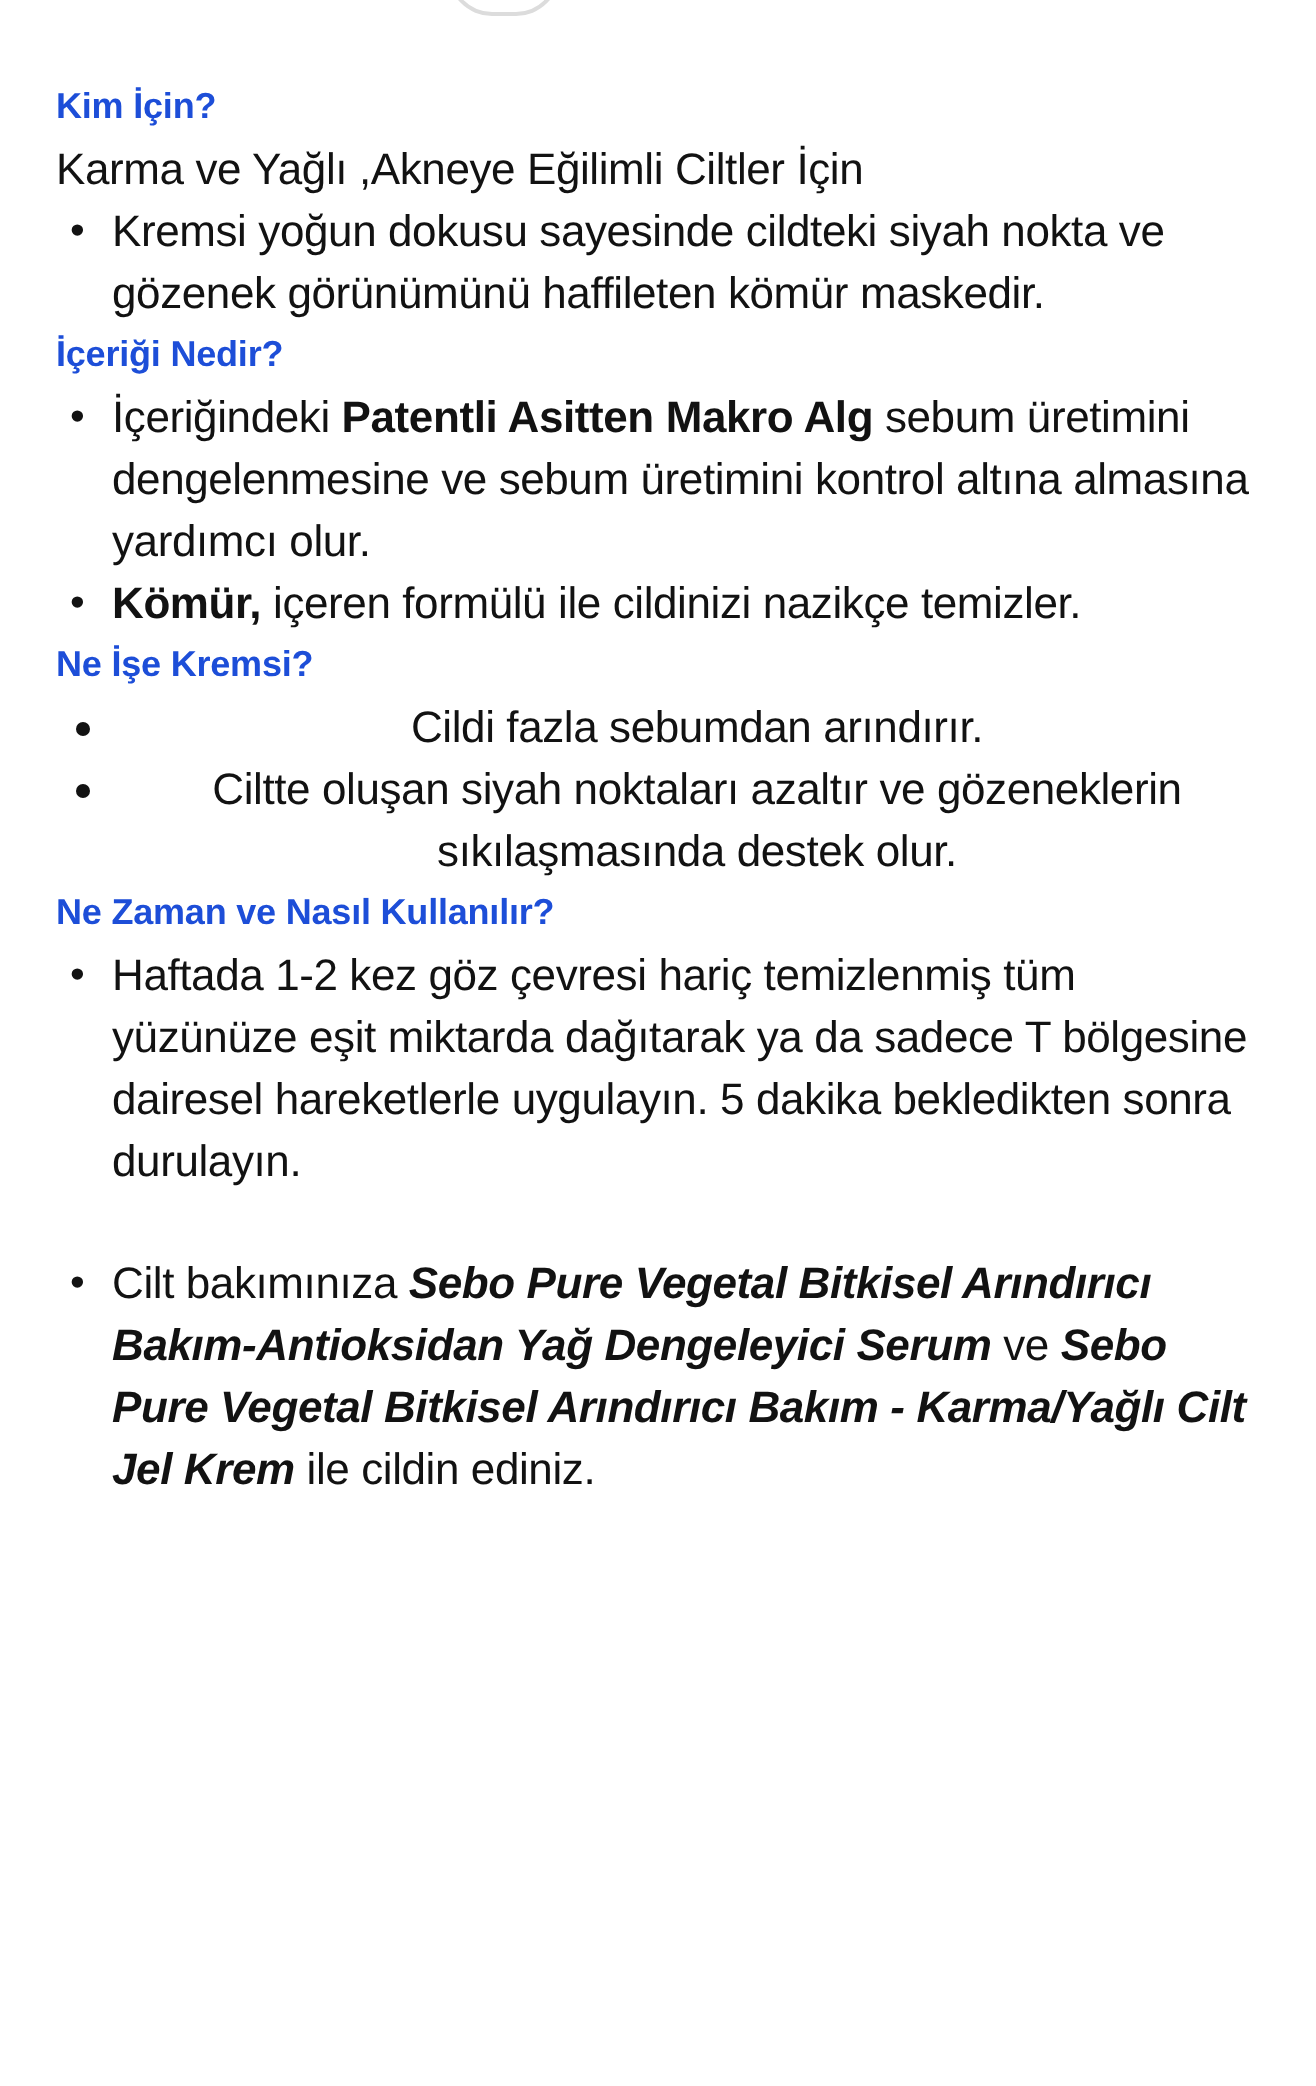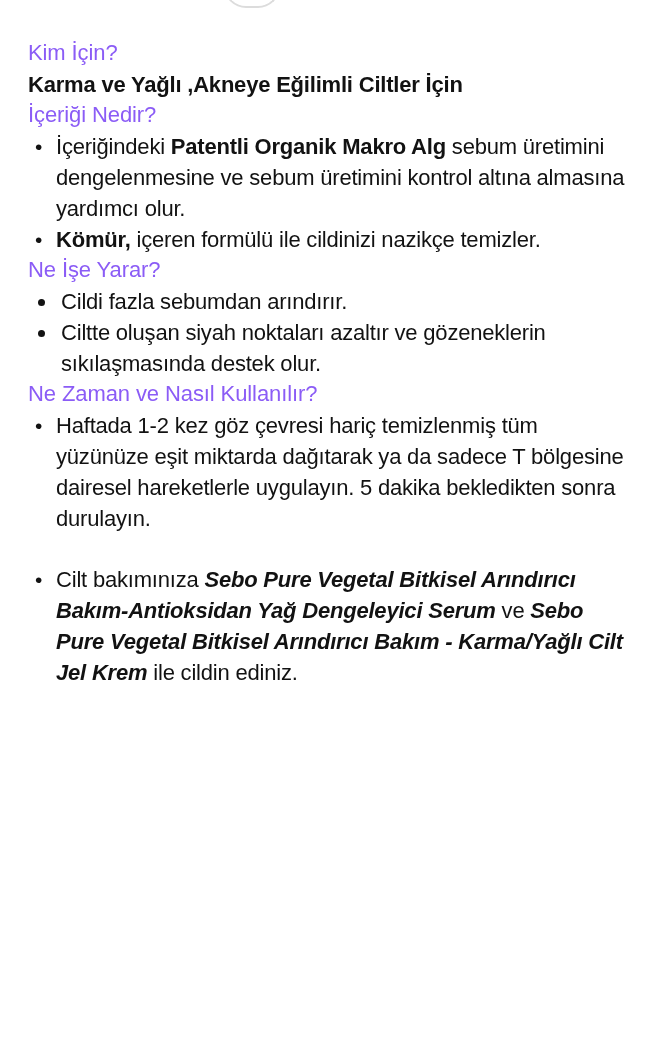--- a/index.html
+++ b/index.html
@@ -31,33 +31,33 @@
   .page {
     position: relative;
     padding: 38px 22px 0 28px;
     box-sizing: border-box;
   }
 
   .section { margin-bottom: 0; }
   .section + .section { }
 
   h2.heading {
-    font-size: 22px;
+    font-size: 18px;
     line-height: 30px;
-    font-weight: 400;
-    color: #8b5cf6;
+    font-weight: 700;
+    color: #1d4ed8;
     margin: 0 0 1px 0;
     letter-spacing: -0.1px;
   }
 
   p.lead {
     font-size: 22px;
     line-height: 31px;
     margin: 0;
-    font-weight: 700;
+    font-weight: 400;
     letter-spacing: -0.2px;
   }
 
   ul.bullets {
     list-style: none;
     margin: 0;
     padding: 0;
   }
 
   ul.bullets li {
@@ -74,21 +74,21 @@
     content: "\2022";
     position: absolute;
     left: 7px;
     top: 0;
     font-size: 21px;
     line-height: 31px;
     color: #121212;
   }
 
   
-  ul.bullets.small-dot li { padding-left: 33px; }
+  ul.bullets.small-dot li { padding-left: 33px; text-align: center; }
   ul.bullets.small-dot li::before {
     content: "";
     left: 10px;
     top: 13px;
     width: 7px;
     height: 7px;
     border-radius: 50%;
     background: #121212;
   }
 
@@ -103,36 +103,41 @@
 <div class="page">
 
   <div class="top-artifact"></div>
 
   <section class="section">
     <h2 class="heading">Kim İçin?</h2>
     <p class="lead">Karma ve Yağlı ,Akneye Eğilimli Ciltler İçin</p>
   </section>
 
   <section class="section" style="margin-top:0">
+    <ul class="bullets">
+      <li>
+        <span>Kremsi yoğun dokusu sayesinde cildteki siyah nokta ve gözenek görünümünü haffileten kömür maskedir.</span>
+      </li>
+    </ul>
   </section>
 
   <section class="section">
     <h2 class="heading">İçeriği Nedir?</h2>
     <ul class="bullets">
       <li>
-        <span>İçeriğindeki </span><span class="b">Patentli Organik Makro Alg</span><span> sebum üretimini dengelenmesine ve sebum üretimini kontrol altına almasına yardımcı olur.</span>
+        <span>İçeriğindeki </span><span class="b">Patentli Asitten Makro Alg</span><span> sebum üretimini dengelenmesine ve sebum üretimini kontrol altına almasına yardımcı olur.</span>
       </li>
       <li>
         <span class="b">Kömür,</span><span> içeren formülü ile cildinizi nazikçe temizler.</span>
       </li>
     </ul>
   </section>
 
   <section class="section">
-    <h2 class="heading">Ne İşe Yarar?</h2>
+    <h2 class="heading">Ne İşe Kremsi?</h2>
     <ul class="bullets small-dot">
       <li>
         <span>Cildi fazla sebumdan arındırır.</span>
       </li>
       <li>
         <span>Ciltte oluşan siyah noktaları azaltır ve gözeneklerin sıkılaşmasında destek olur.</span>
       </li>
     </ul>
   </section>
 

